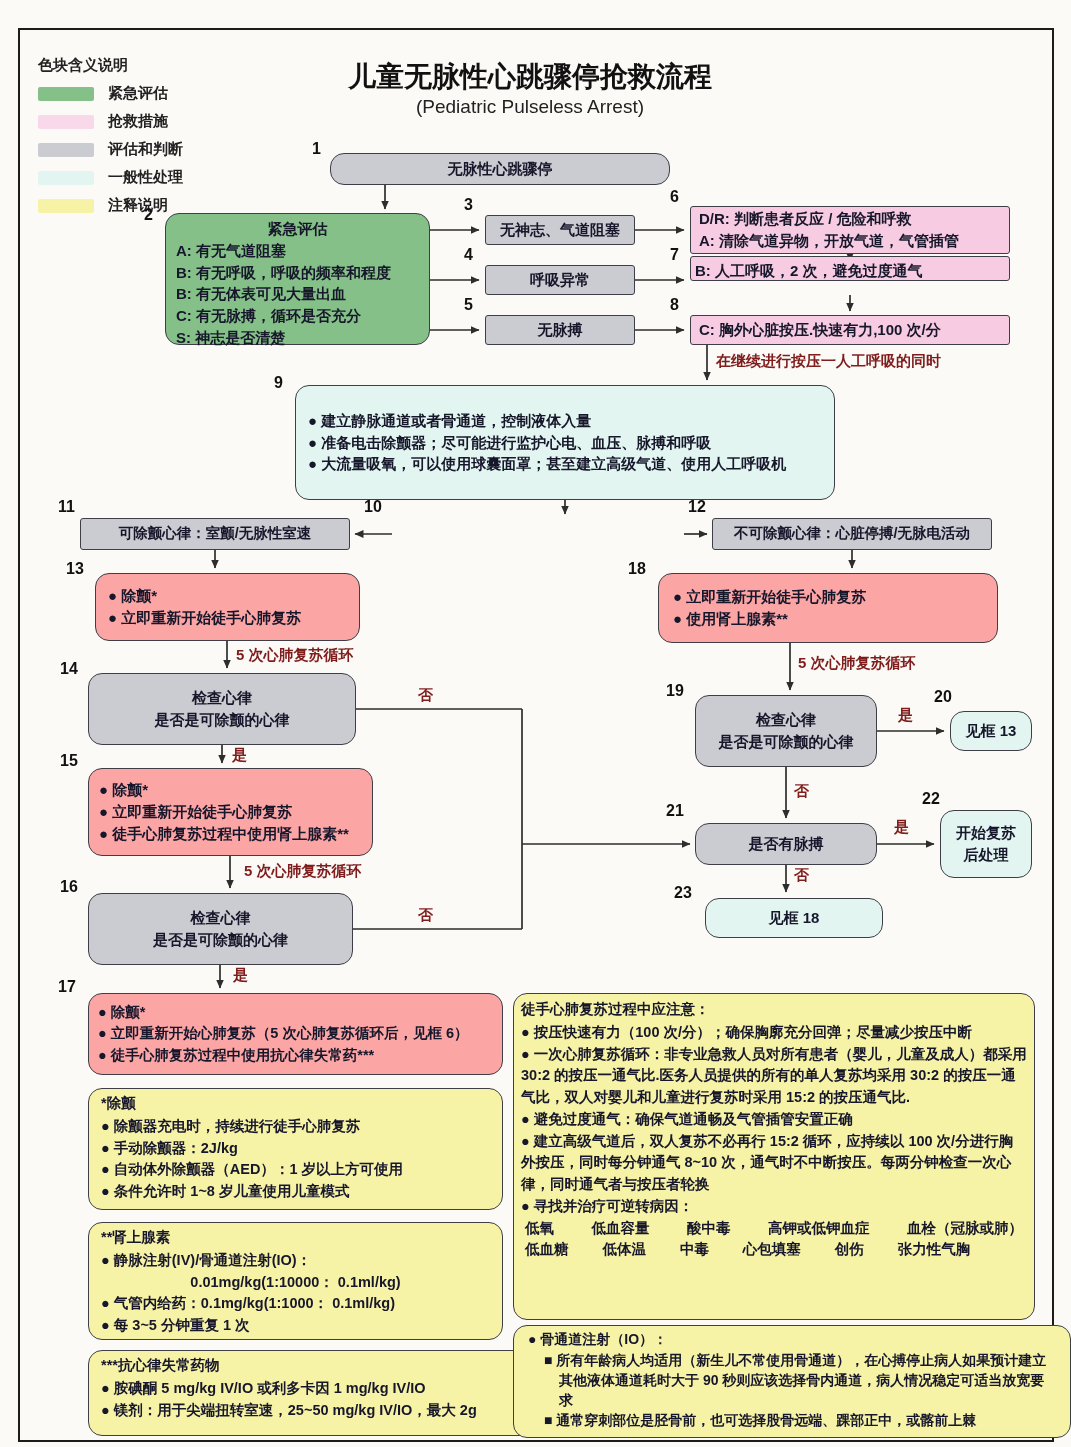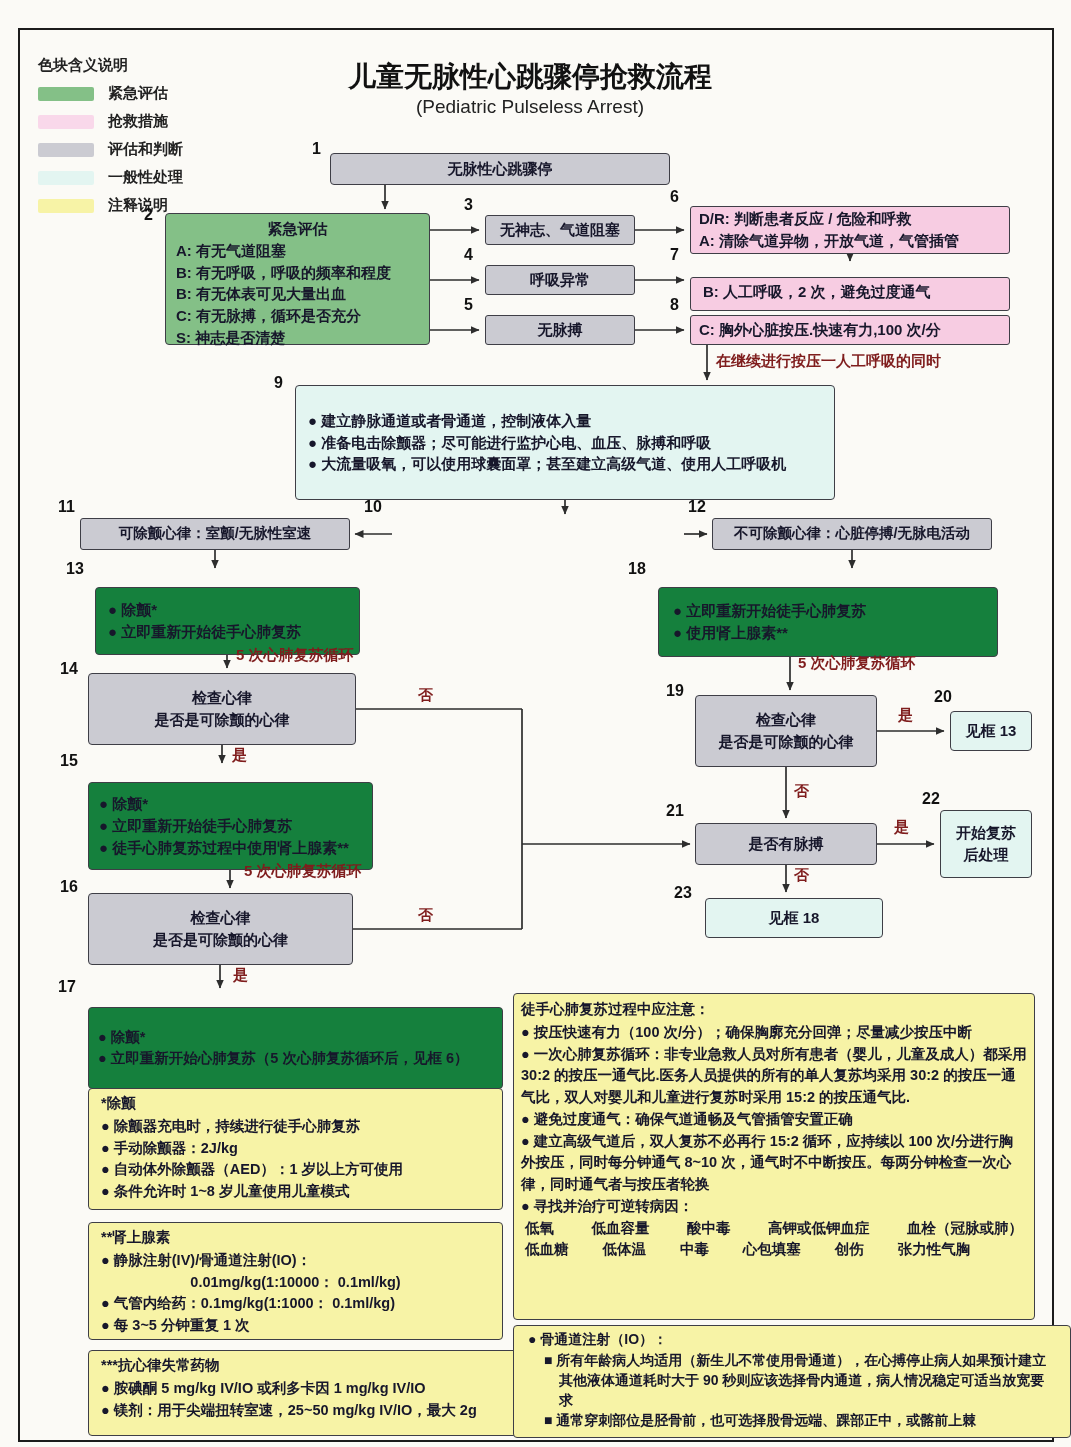--- a/index.html
+++ b/index.html
@@ -7,25 +7,25 @@
         font-family:"Liberation Sans","DejaVu Sans",sans-serif;overflow:hidden;}
   #frame{position:absolute;left:18px;top:28px;width:1032px;height:1410px;
          border:2.5px solid #1c1c1c;}
   svg.wires{position:absolute;left:0;top:0;pointer-events:none;}
   .bx{position:absolute;box-sizing:border-box;border:1.7px solid #3e3e46;
       font-weight:bold;color:#17172b;font-size:15px;line-height:1.45;}
   .flexc{display:flex;align-items:center;justify-content:center;text-align:center;}
   .col{display:flex;flex-direction:column;justify-content:center;}
   .green{background:#84c087;}
   .pink{background:#f7cce2;}
-  .pink2{background:#15803d;margin-top:14px;}
+  .pink2{background:#fca5a5;}
   .gray{background:#cbcbd2;}
   .cyan{background:#e3f5f1;}
   .yellow{background:#f7f3a6;}
-  .round{border-radius:4px;}
+  .round{border-radius:14px;}
   .r3{border-radius:3px;}
   .num{position:absolute;font-weight:bold;font-size:16px;color:#111;}
   .lbl{position:absolute;font-weight:bold;font-size:15px;color:#7f1d1d;white-space:nowrap;}
   .note{line-height:1.5;font-size:14.5px;}
   .note .t{margin-bottom:1px;}
   .causes{display:flex;justify-content:space-between;padding:0 4px;}
   .hang{text-indent:-15px;padding-left:31px;}
   #legend{position:absolute;left:38px;top:56px;font-size:15px;font-weight:bold;color:#222;}
   .leg-row{display:flex;align-items:center;margin-top:9px;}
   .leg-sw{width:56px;height:14px;margin-right:14px;border-radius:2px;}
@@ -139,21 +139,21 @@
   </div>
 
   <div class="bx gray r3 flexc" style="left:485px;top:215px;width:150px;height:30px">无神志、气道阻塞</div>
   <div class="bx gray r3 flexc" style="left:485px;top:265px;width:150px;height:30px">呼吸异常</div>
   <div class="bx gray r3 flexc" style="left:485px;top:315px;width:150px;height:30px">无脉搏</div>
 
   <div class="bx pink r3 col" style="left:690px;top:206px;width:320px;height:48px;padding:1px 8px">
     <div>D/R: 判断患者反应 / 危险和呼救</div>
     <div>A: 清除气道异物，开放气道，气管插管</div>
   </div>
-  <div class="bx pink r3" style="left:690px;top:277px;width:320px;height:34px;padding:3px 12px">B: 人工呼吸，2 次，避免过度通气</div>
+  <div class="bx pink r3" style="left:690px;top:256px;width:320px;height:25px;padding:3px 4px">B: 人工呼吸，2 次，避免过度通气</div>
   <div class="bx pink r3" style="left:690px;top:315px;width:320px;height:30px;padding:3px 8px">C: 胸外心脏按压.快速有力,100 次/分</div>
 
   <div class="lbl" style="left:716px;top:352px">在继续进行按压一人工呼吸的同时</div>
 
   <div class="bx cyan round col" style="left:295px;top:385px;width:540px;height:115px;padding:4px 12px">
     <div>● 建立静脉通道或者骨通道，控制液体入量</div>
     <div>● 准备电击除颤器；尽可能进行监护心电、血压、脉搏和呼吸</div>
     <div>● 大流量吸氧，可以使用球囊面罩；甚至建立高级气道、使用人工呼吸机</div>
   </div>
 
@@ -177,20 +177,21 @@
   </div>
 
   <div class="bx gray round flexc" style="left:88px;top:893px;width:265px;height:72px;flex-direction:column">
     <div>检查心律</div>
     <div>是否是可除颤的心律</div>
   </div>
 
   <div class="bx pink2 round col" style="left:88px;top:993px;width:415px;height:82px;padding:3px 9px;font-size:14.5px">
     <div>● 除颤*</div>
     <div>● 立即重新开始心肺复苏（5 次心肺复苏循环后，见框 6）</div>
+    <div>● 徒手心肺复苏过程中使用抗心律失常药***</div>
   </div>
 
   <div class="bx pink2 round col" style="left:658px;top:573px;width:340px;height:70px;padding:3px 14px">
     <div>● 立即重新开始徒手心肺复苏</div>
     <div>● 使用肾上腺素**</div>
   </div>
 
   <div class="bx gray round flexc" style="left:695px;top:695px;width:182px;height:72px;flex-direction:column">
     <div>检查心律</div>
     <div>是否是可除颤的心律</div>

